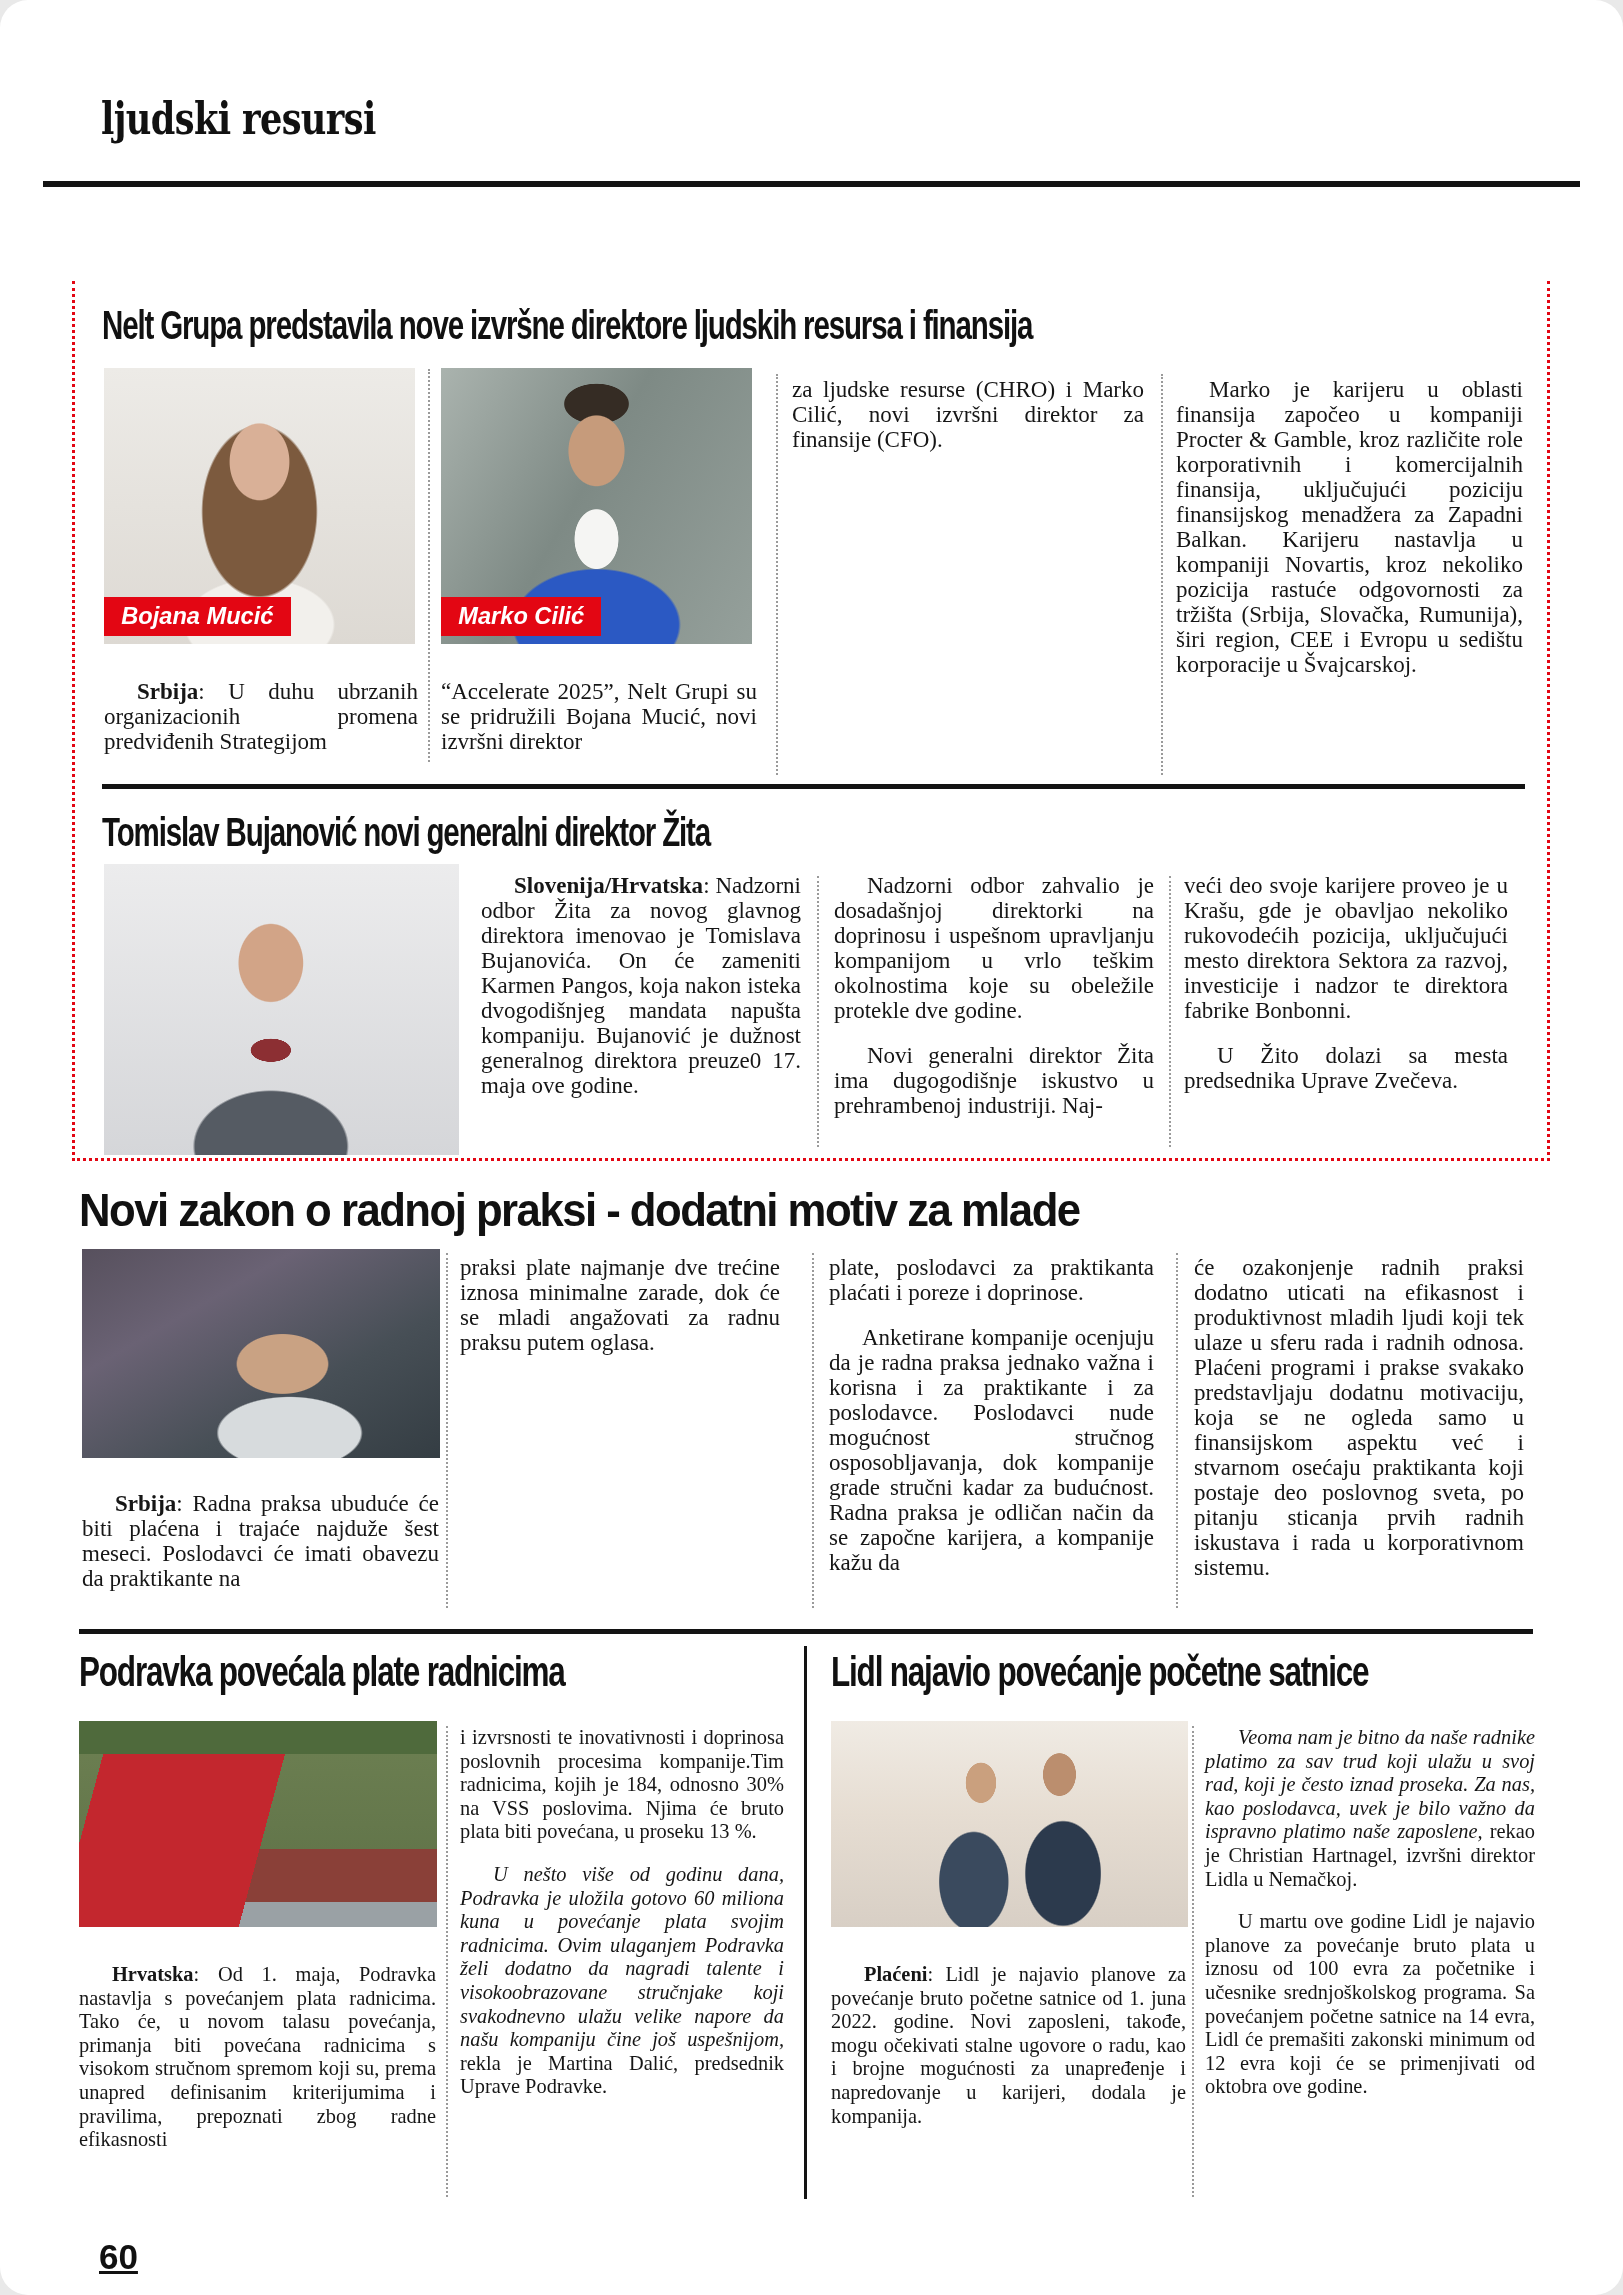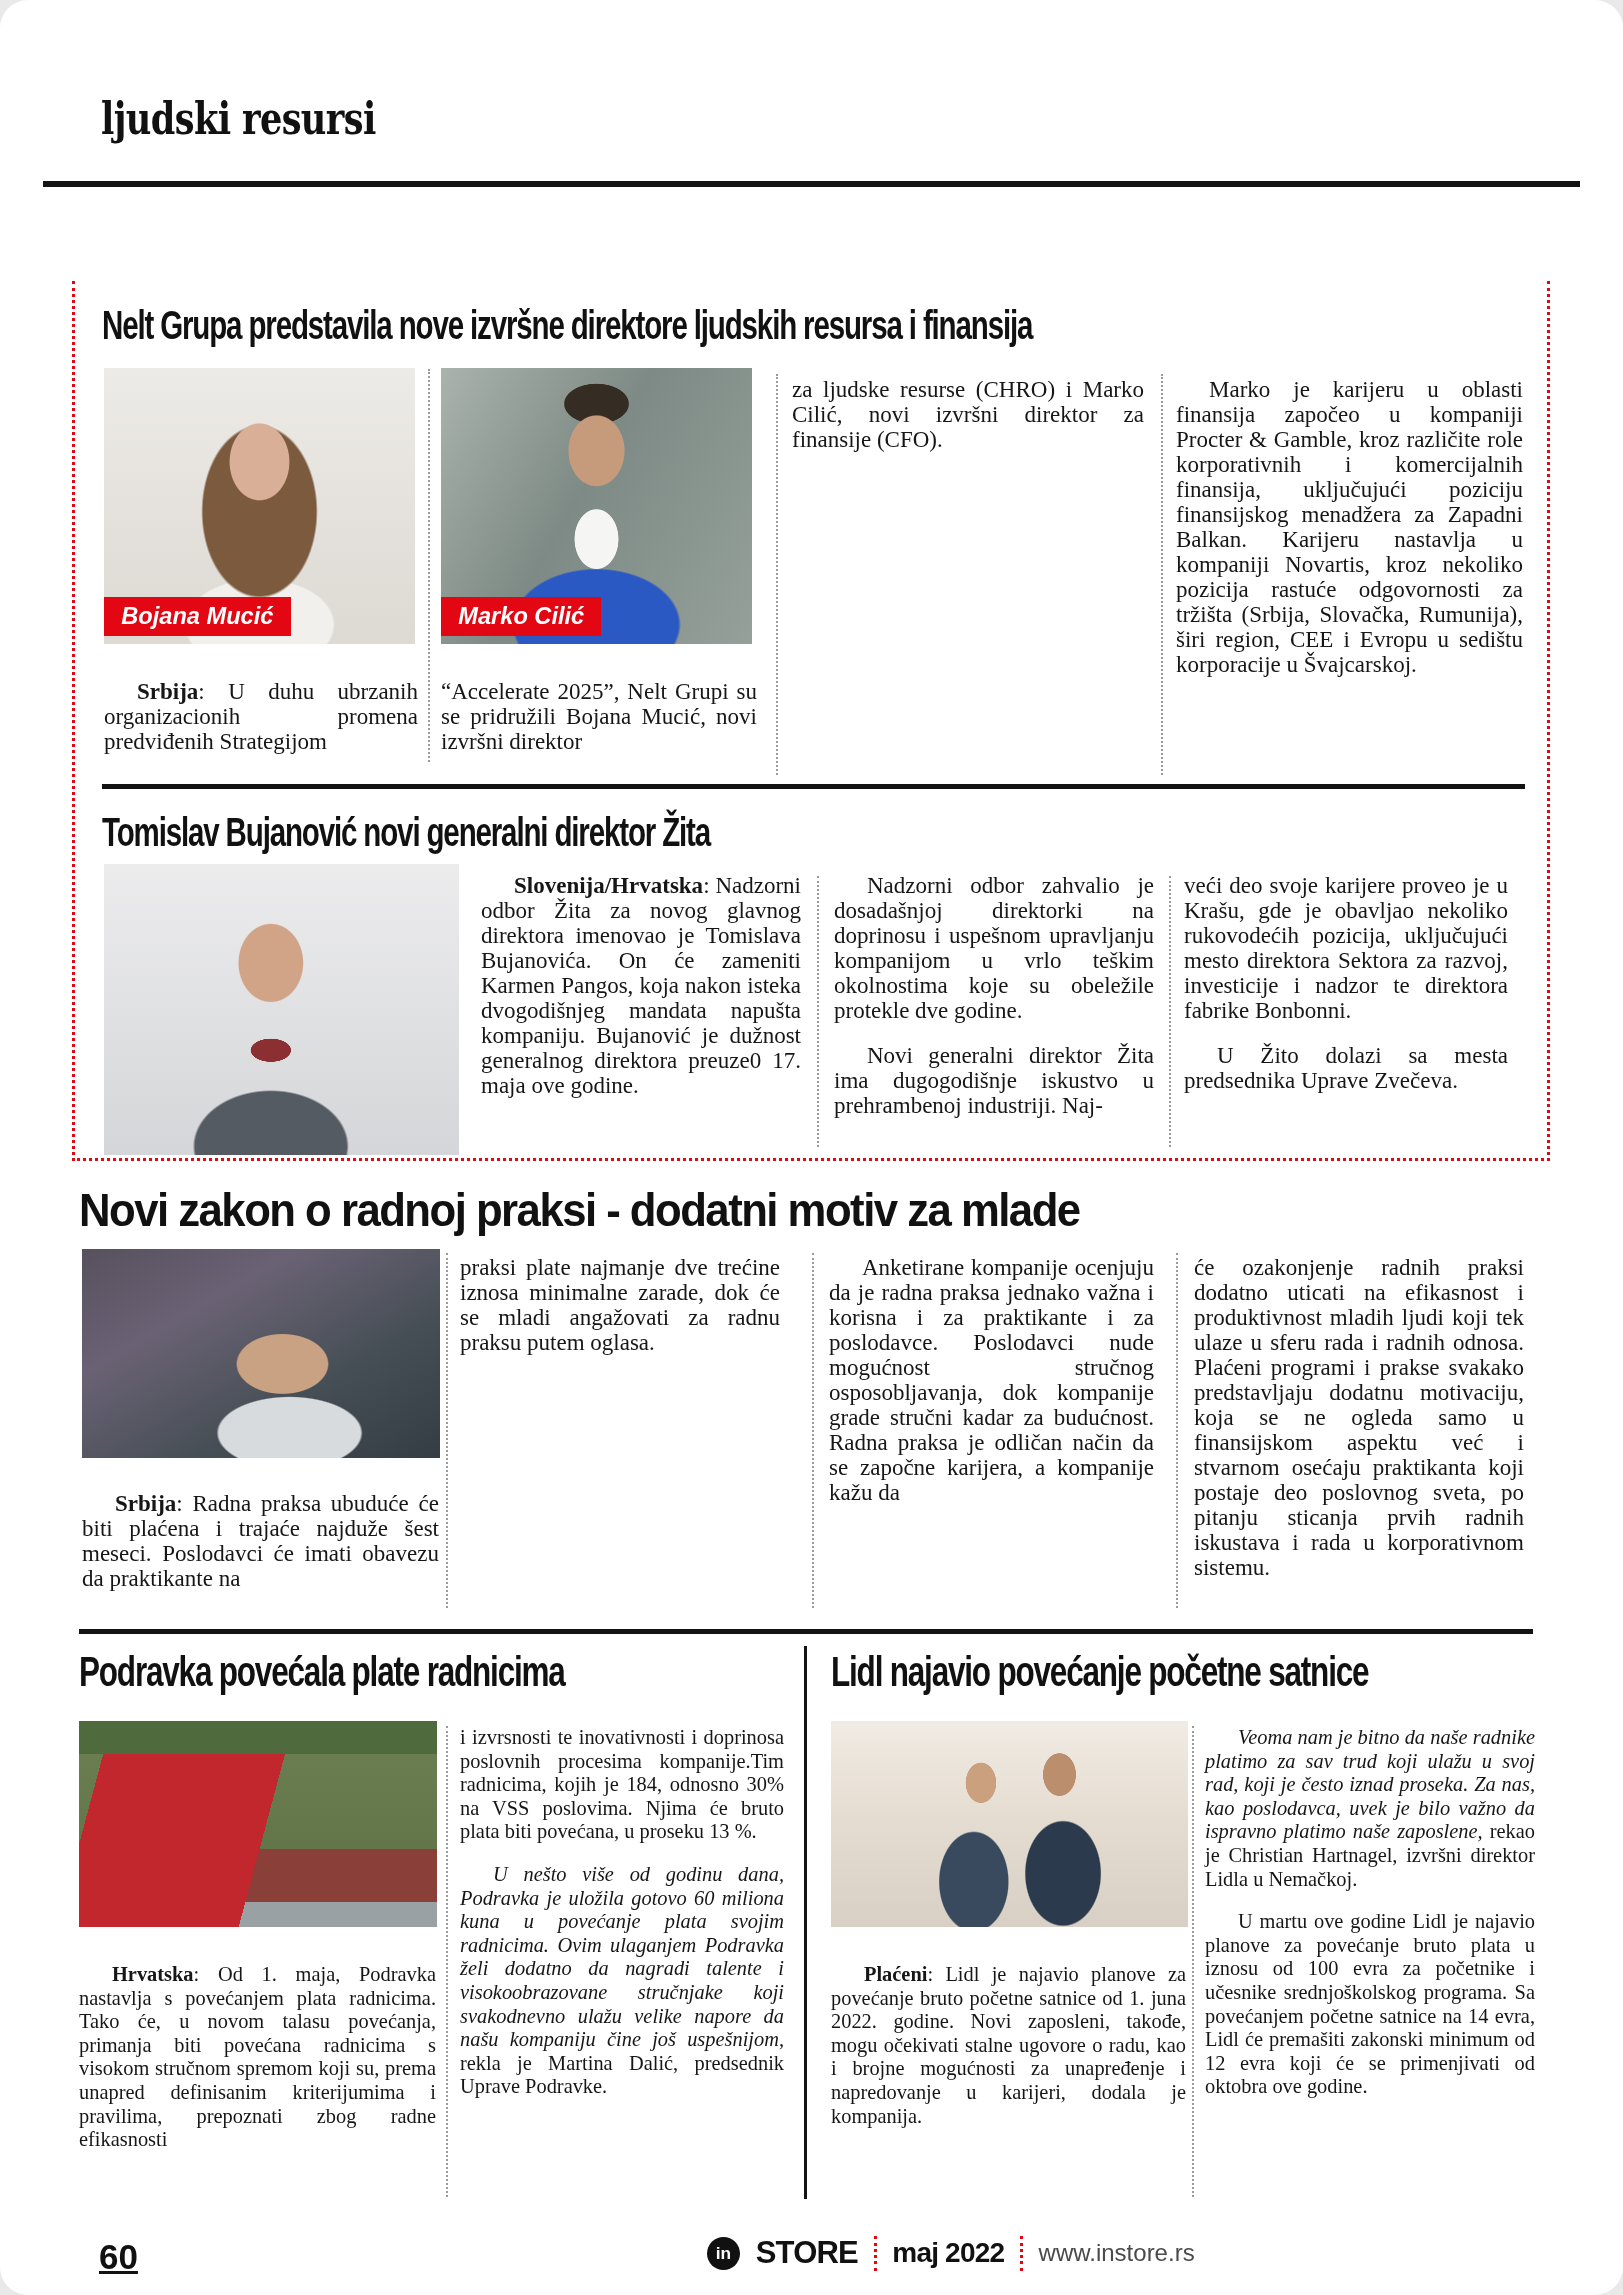--- a/index.html
+++ b/index.html
@@ -147,20 +147,21 @@
   <div class="dsep" style="left:812px;top:1253px;height:355px;"></div>
   <div class="dsep" style="left:1176px;top:1253px;height:355px;"></div>
 
   <div class="col" style="left:82px;top:1491px;width:357px;">
     <p class="ind"><span class="lead">Srbija</span><span>: Radna praksa ubuduće će biti plaćena i trajaće najduže šest meseci. Poslodavci će imati obavezu da praktikante na</span></p>
   </div>
   <div class="col" style="left:460px;top:1255px;width:320px;">
     <p>praksi plate najmanje dve trećine iznosa minimalne zarade, dok će se mladi angažovati za radnu praksu putem oglasa.</p>
   </div>
   <div class="col" style="left:829px;top:1255px;width:325px;">
+    <p>plate, poslodavci za praktikanta plaćati i poreze i doprinose.</p>
     <p class="ind">Anketirane kompanije ocenjuju da je radna praksa jednako važna i korisna i za praktikante i za poslodavce. Poslodavci nude mogućnost stručnog osposobljavanja, dok kompanije grade stručni kadar za budućnost. Radna praksa je odličan način da se započne karijera, a kompanije kažu da</p>
   </div>
   <div class="col" style="left:1194px;top:1255px;width:330px;">
     <p>će ozakonjenje radnih praksi dodatno uticati na efikasnost i produktivnost mladih ljudi koji tek ulaze u sferu rada i radnih odnosa. Plaćeni programi i prakse svakako predstavljaju dodatnu motivaciju, koja se ne ogleda samo u finansijskom aspektu već i stvarnom osećaju praktikanta koji postaje deo poslovnog sveta, po pitanju sticanja prvih radnih iskustava i rada u korporativnom sistemu.</p>
   </div>
 
   <div class="hrule" style="left:79px;top:1629px;width:1454px;"></div>
 
   <div class="vrule" style="left:804px;top:1646px;height:553px;"></div>
 
@@ -187,23 +188,15 @@
   <div class="col col-sm" style="left:831px;top:1963px;width:355px;">
     <p class="ind"><span class="lead">Plaćeni</span><span>: Lidl je najavio planove za povećanje bruto početne satnice od 1. juna 2022. godine. Novi zaposleni, takođe, mogu očekivati stalne ugovore o radu, kao i brojne mogućnosti za unapređenje i napredovanje u karijeri, dodala je kompanija.</span></p>
   </div>
   <div class="col col-sm" style="left:1205px;top:1726px;width:330px;">
     <p class="ind"><span class="q">Veoma nam je bitno da naše radnike platimo za sav trud koji ulažu u svoj rad, koji je često iznad proseka. Za nas, kao poslodavca, uvek je bilo važno da ispravno platimo naše zaposlene,</span><span> rekao je Christian Hartnagel, izvršni direktor Lidla u Nemačkoj.</span></p>
     <p class="ind">U martu ove godine Lidl je najavio planove za povećanje bruto plata u iznosu od 100 evra za početnike i učesnike srednjoškolskog programa. Sa povećanjem početne satnice na 14 evra, Lidl će premašiti zakonski minimum od 12 evra koji će se primenjivati od oktobra ove godine.</p>
   </div>
 
   <div class="fpage" style="left:99px;top:2237px;">60</div>
 
-  <div class="footer-group" style="left:707px;top:2235px;">
-    <div class="flogo">in</div>
-    <div class="fbrand">STORE</div>
-    <div class="fsep"></div>
-    <div class="fissue">maj 2022</div>
-    <div class="fsep"></div>
-    <a class="fsite" href="#">www.instore.rs</a>
-  </div>
 
 </div>
 
 
 </body></html>

